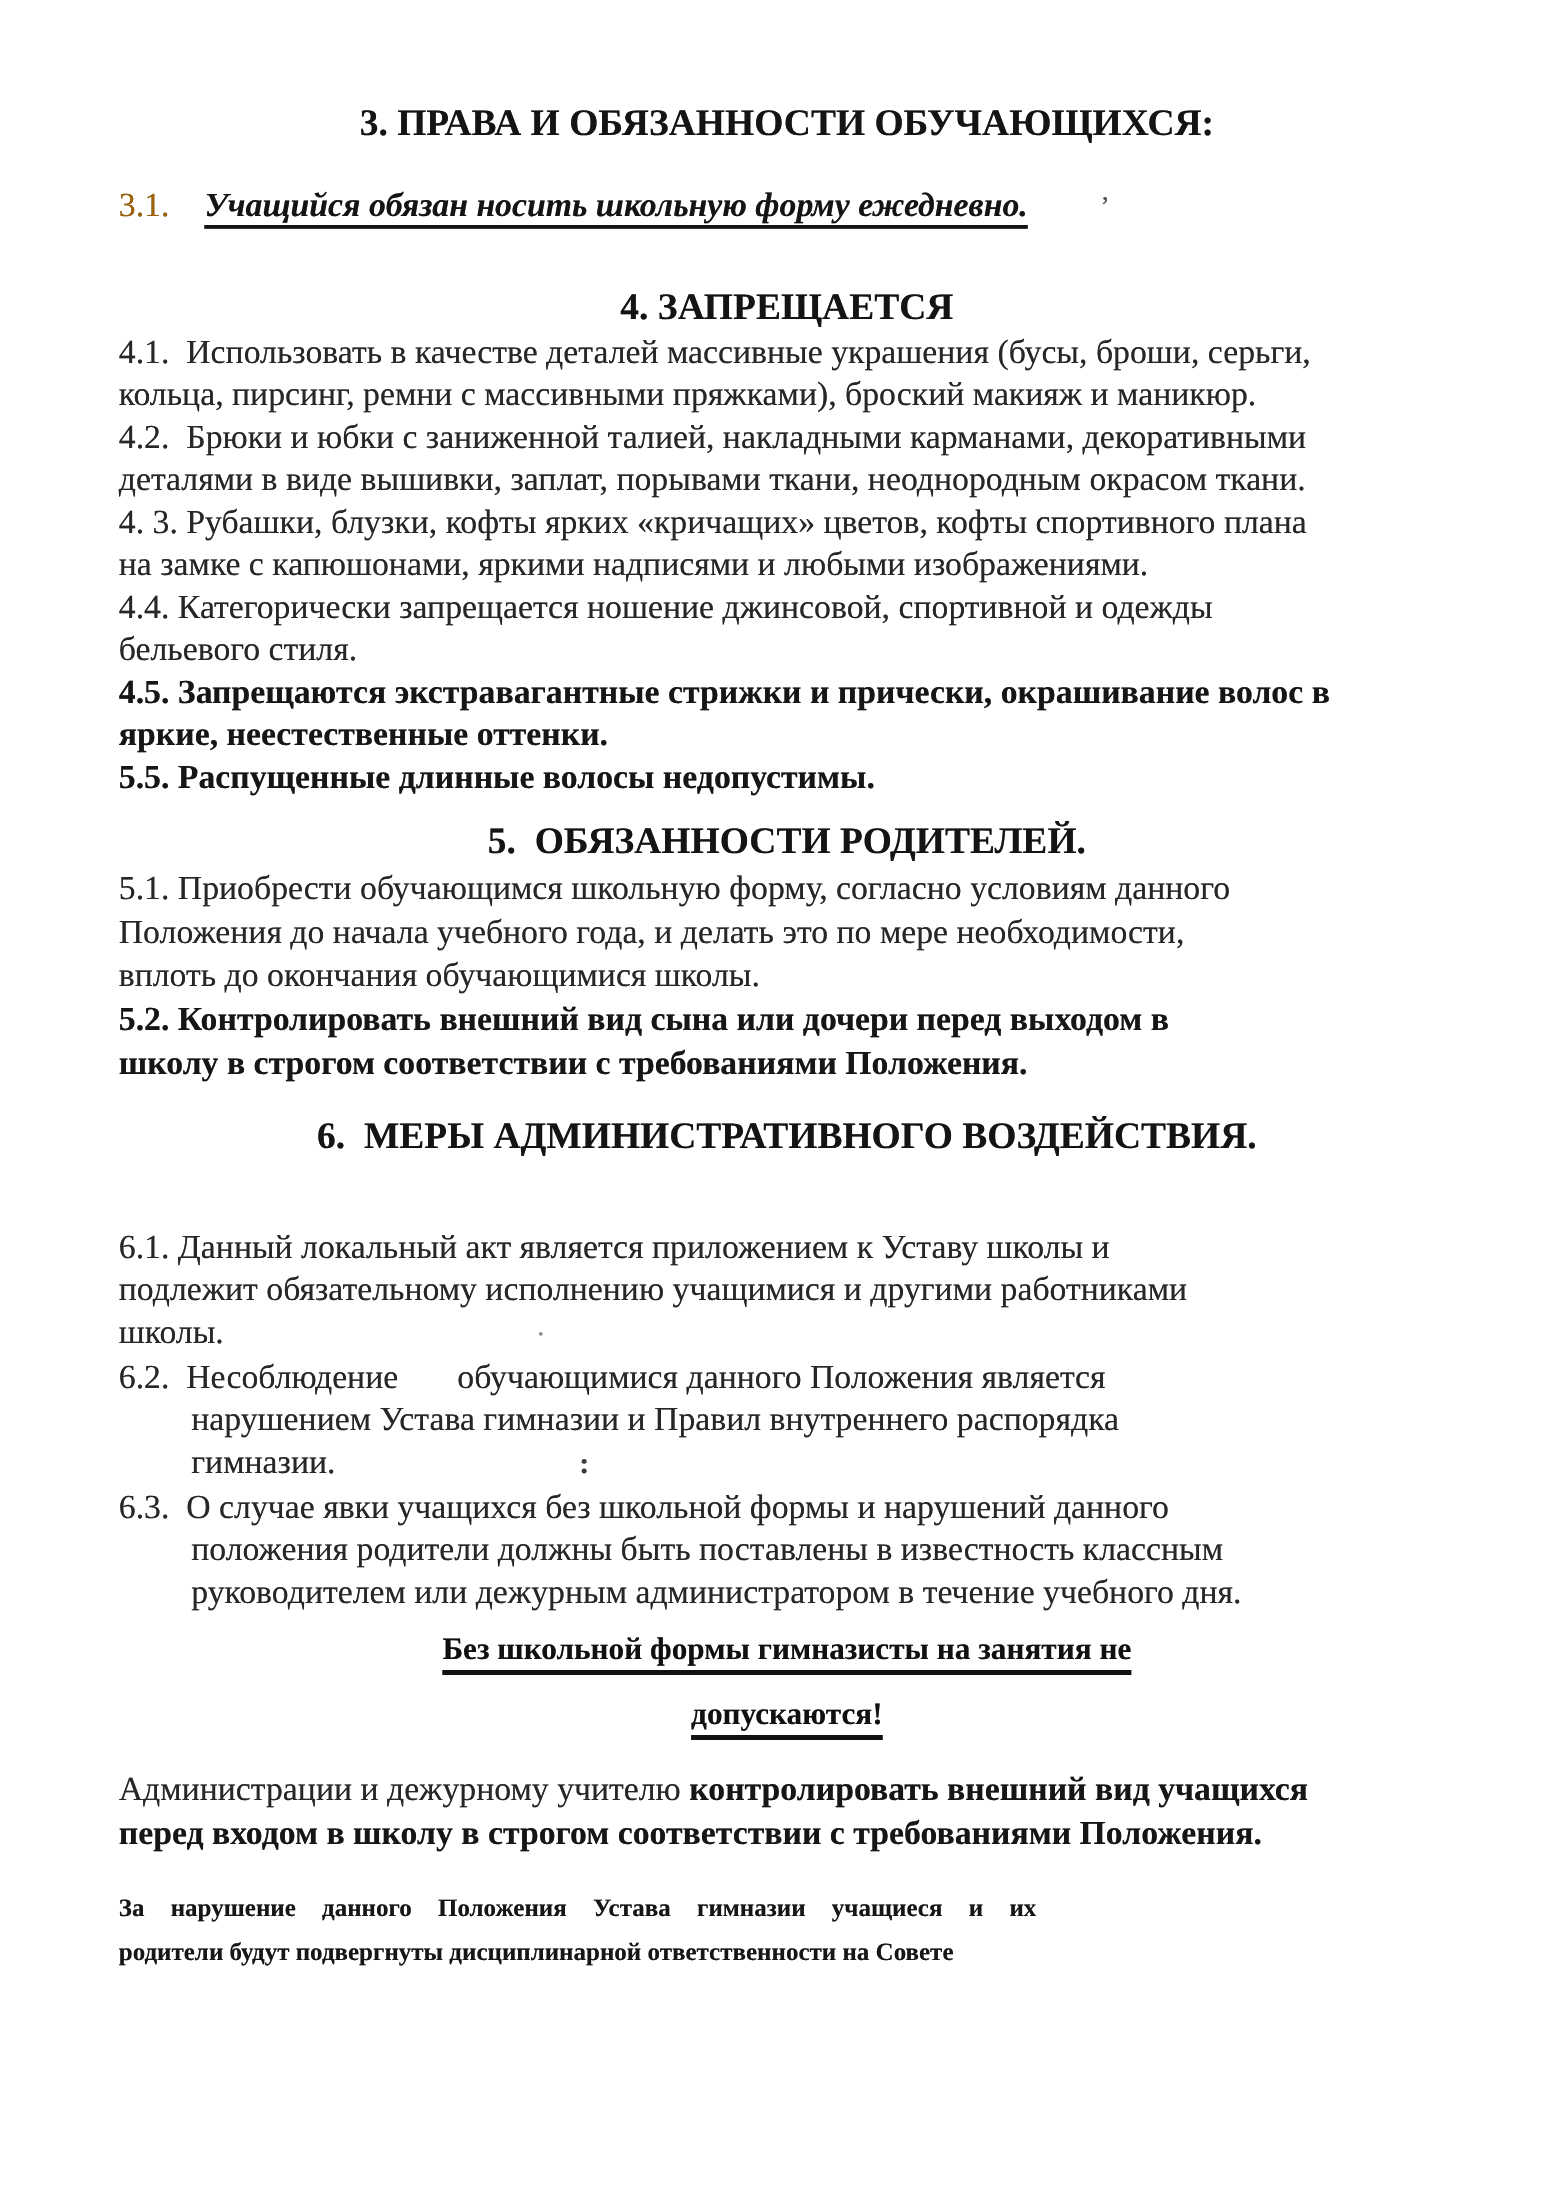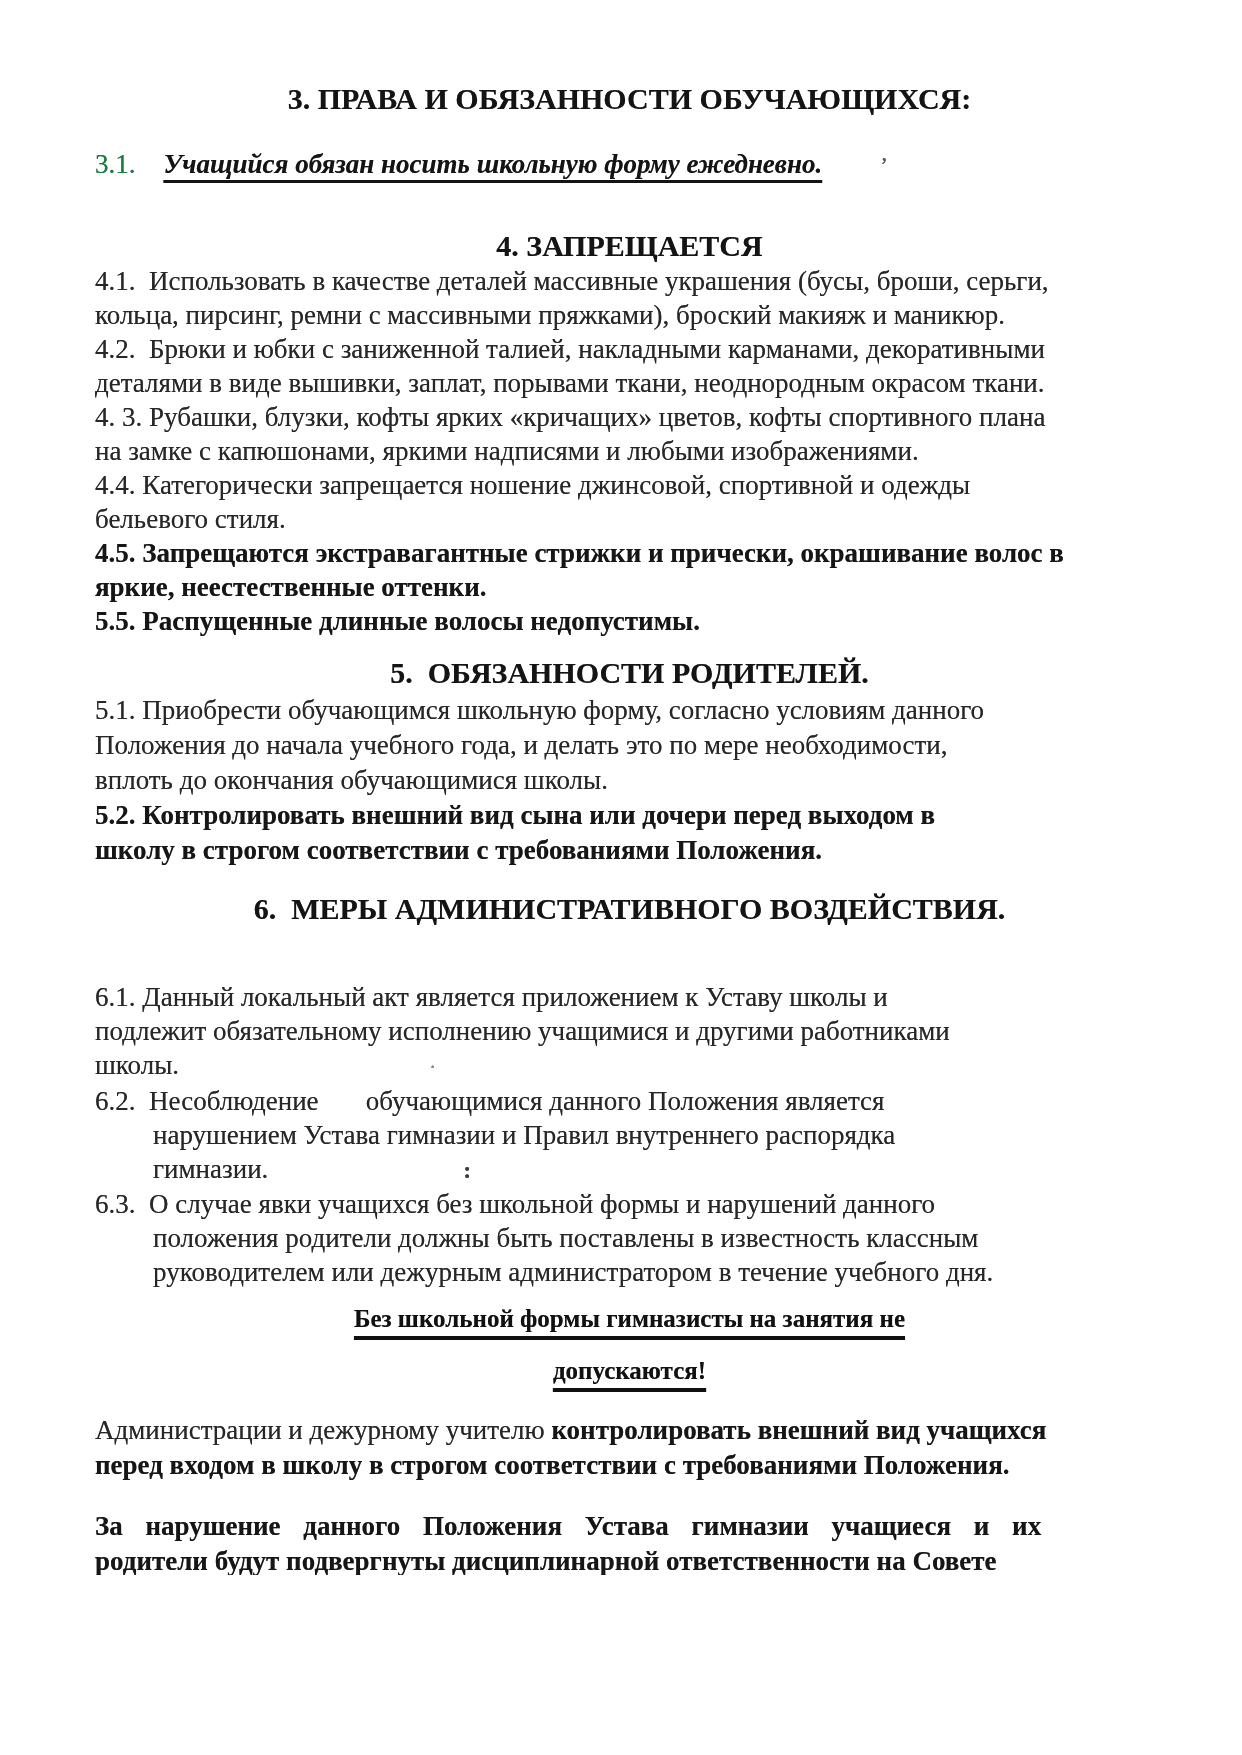--- a/index.html
+++ b/index.html
@@ -34,21 +34,21 @@
   .para {
     font-size: 27px;
     line-height: 35px;
     margin: 0;
     color: #272727;
   }
   .pre { white-space: pre-wrap; }
   .tight { line-height: 34px; }
   .bold { font-weight: bold; color: #161616; }
   .line31 { line-height: 37px; }
-  .num { color: #15803d; }
+  .num { color: #a16207; }
   .rule-underlined {
     margin-left: 28px;
     font-weight: bold;
     font-style: italic;
     color: #141414;
     text-decoration: underline;
     text-decoration-thickness: 3px;
     text-underline-offset: 7px;
   }
   .hanging {
@@ -69,21 +69,21 @@
     color: #111111;
   }
   .slogan-underline {
     text-decoration: underline;
     text-decoration-thickness: 4px;
     text-underline-offset: 9px;
   }
   .admin { margin-top: 16px; }
   .final { margin-top: 26px; }
   .final-line {
-    font-size: 27px;
+    font-size: 20px;
     line-height: 35px;
     font-weight: bold;
     color: #161616;
   }
   .wide { word-spacing: 16px; }
 </style>
 </head>
 <body>
 
 <div class="page">

